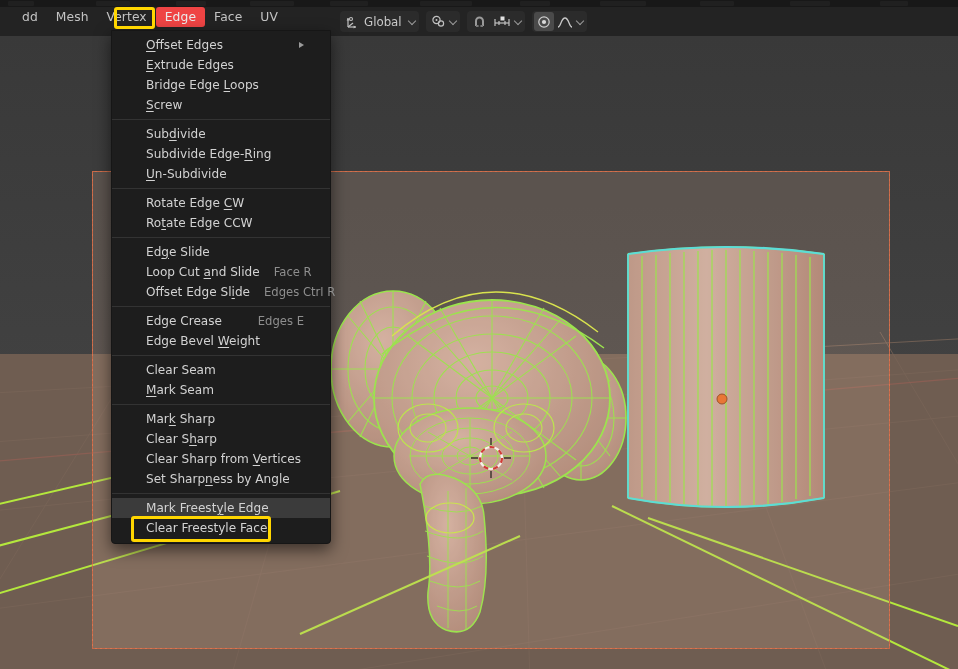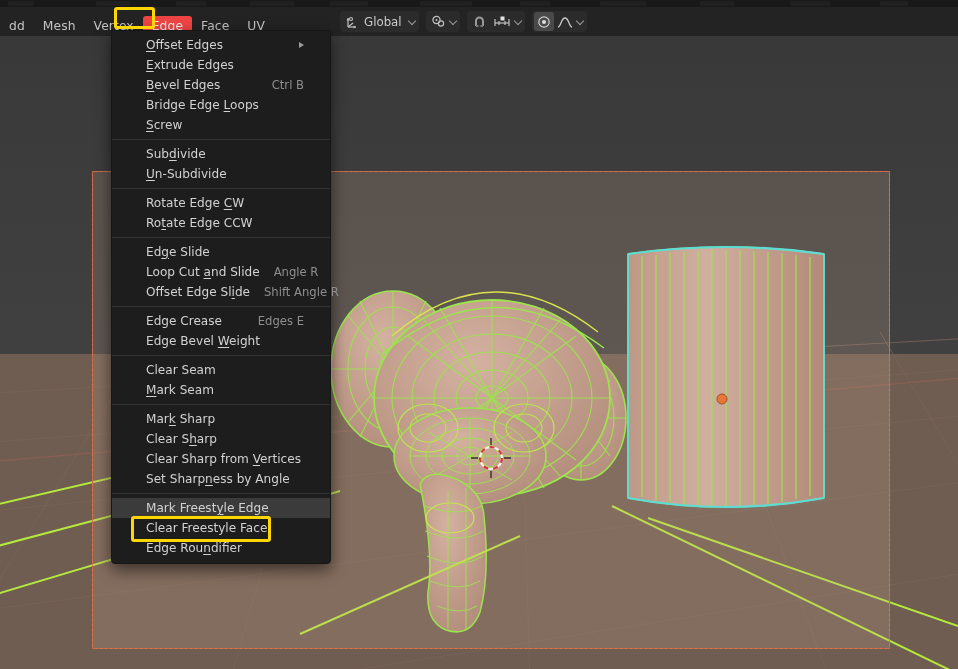--- a/index.html
+++ b/index.html
@@ -10,21 +10,21 @@
 
   
   .topstrip { position:absolute; left:0; top:0; width:958px; height:7px;
               background:#181818; }
   .topstrip .ghost { position:absolute; top:1px; height:5px; background:#232323;
                      border-radius:1px; opacity:.75; }
 
   
   .header { position:absolute; left:0; top:7px; width:958px; height:29px;
             background:#232323; display:flex; align-items:center; }
-  .hdr-menus { display:flex; align-items:flex-end; height:100%; padding-left:0px; }
+  .hdr-menus { display:flex; align-items:flex-start; height:100%; padding-left:13px; }
   .hdr-menu { color:#c3c3c3; font-size:12.3px; padding:3px 9px; border-radius:3px;
               white-space:nowrap; letter-spacing:.1px; }
   .hdr-menu.active { background:#ef4444; color:#eaeaea; }
 
   
   .annot-edge { position:absolute; left:114px; top:7px; width:41px; height:22px;
                 border:3px solid #ffd600; border-radius:3px; pointer-events:none; }
 
   
   .hdr-right { position:absolute; left:340px; top:7px; height:29px;
@@ -332,54 +332,53 @@
 
   <div class="menu" id="edge-menu">
       <div class="mi">
         <span><u class="acc">O</u>ffset Edges</span>
         <span class="arrow"></span>
       </div>
       <div class="mi">
         <span><u class="acc">E</u>xtrude Edges</span>
       </div>
       <div class="mi">
-        <span><u class="acc">B</u>evel Edges</span>
-        <span class="sc">Ctrl B</span>
-      </div>
-      <div class="mi">
         <span>Bridge Edge <u class="acc">L</u>oops</span>
       </div>
       <div class="mi">
         <span><u class="acc">S</u>crew</span>
       </div>
       <div class="msep"></div>
       <div class="mi">
         <span>Sub<u class="acc">d</u>ivide</span>
       </div>
       <div class="mi">
+        <span>Subdivide Edge-<u class="acc">R</u>ing</span>
+      </div>
+      <div class="mi">
         <span><u class="acc">U</u>n-Subdivide</span>
       </div>
       <div class="msep"></div>
       <div class="mi">
         <span>Rotate Edge <u class="acc">C</u>W</span>
       </div>
       <div class="mi">
         <span>Ro<u class="acc">t</u>ate Edge CCW</span>
       </div>
       <div class="msep"></div>
       <div class="mi">
         <span>Ed<u class="acc">g</u>e Slide</span>
       </div>
       <div class="mi">
         <span>Loop Cut <u class="acc">a</u>nd Slide</span>
-        <span class="sc">Angle R</span>
+        <span class="sc">Face R</span>
       </div>
       <div class="mi">
         <span>Offset Edge Sl<u class="acc">i</u>de</span>
-        <span class="sc">Shift Angle R</span>
+        <span class="sc">Edges Ctrl R</span>
       </div>
       <div class="msep"></div>
       <div class="mi">
         <span>Edge Crease</span>
         <span class="sc">Edges E</span>
       </div>
       <div class="mi">
         <span>Edge Bevel <u class="acc">W</u>eight</span>
       </div>
       <div class="msep"></div>
@@ -401,21 +400,18 @@
       </div>
       <div class="mi">
         <span>Set Sharp<u class="acc">n</u>ess by Angle</span>
       </div>
       <div class="msep"></div>
       <div class="mi hl">
         <span>Mark Freest<u class="acc">y</u>le Edge</span>
       </div>
       <div class="mi">
         <span>Clear Freestyle Face</span>
-      </div>
-      <div class="mi">
-        <span>Edge Rou<u class="acc">n</u>difier</span>
       </div>
     </div>
   <div class="annot-mfe"></div>
   <div class="annot-edge"></div>
 
 </div>
 
 </body></html>

